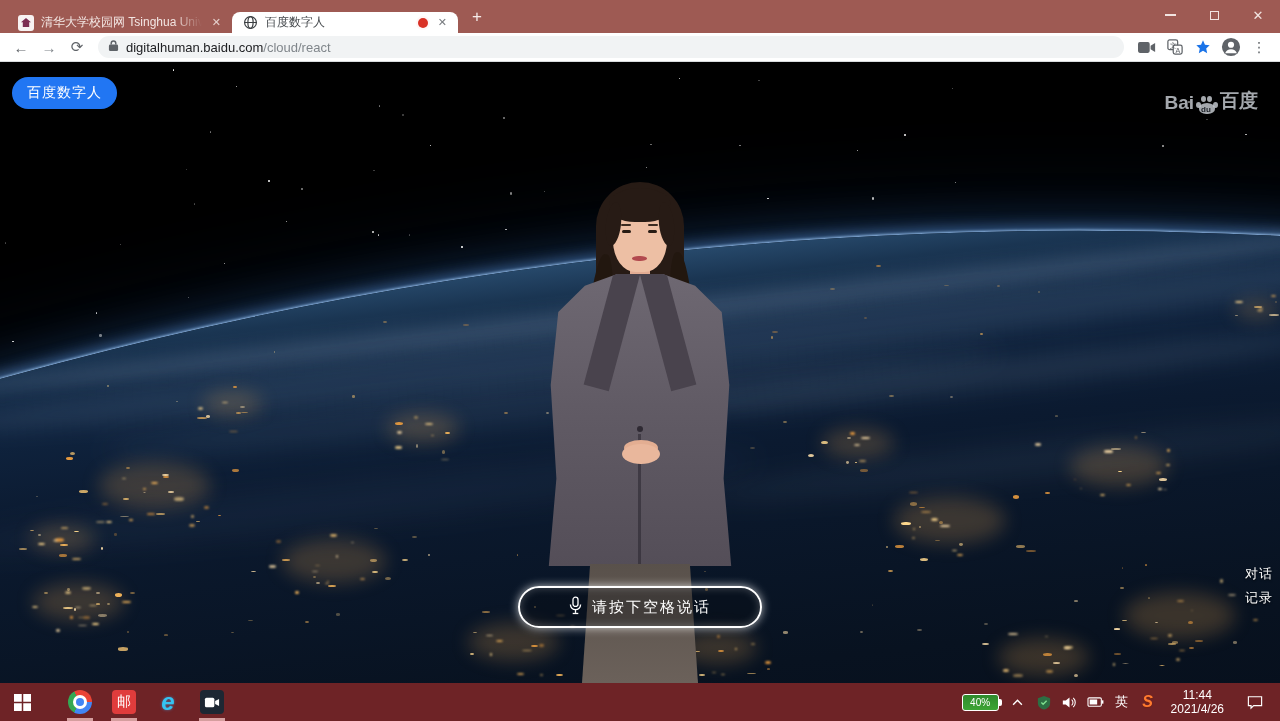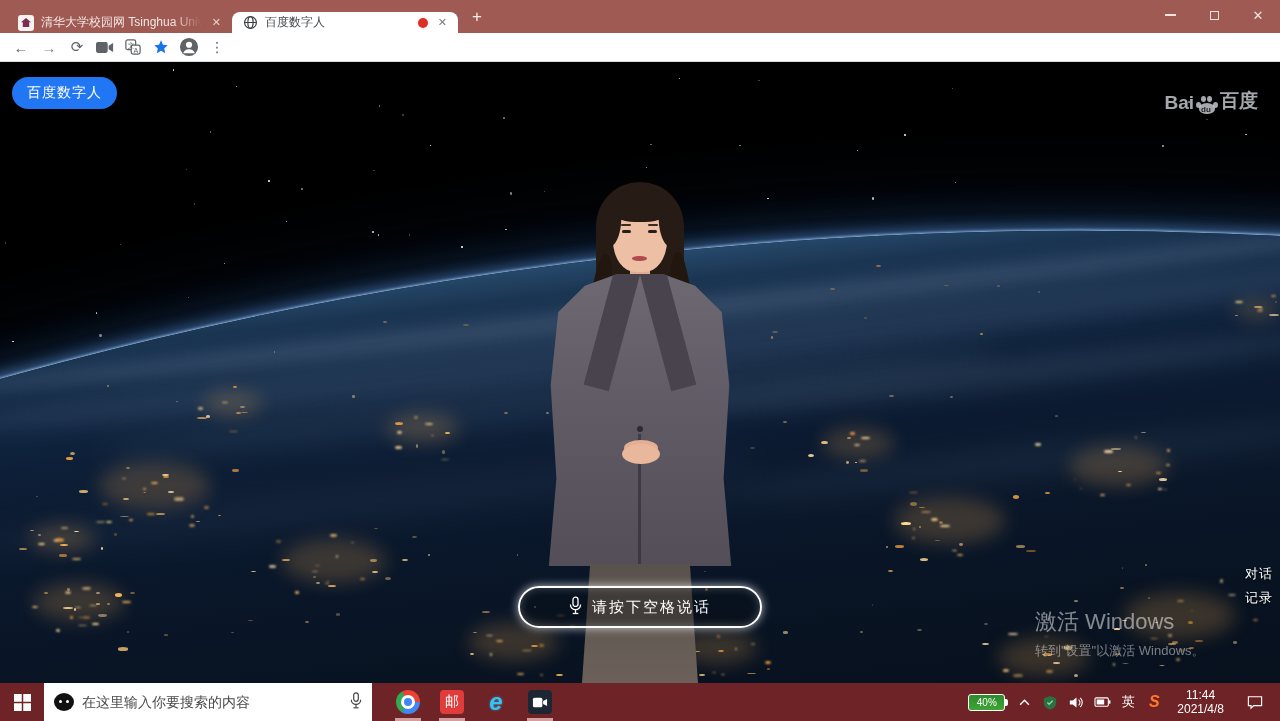--- a/index.html
+++ b/index.html
@@ -183,20 +183,29 @@
           <span class="sq"></span>
         </div>
       <div class="winbtn close">✕</div>
     </div>
   </div>
 
   <div class="toolbar">
     <div class="navbtn">←</div>
     <div class="navbtn fwd">→</div>
     <div class="navbtn">⟳</div>
+    <div class="urlbar">
+      <span>
+        <svg width="11" height="13" viewBox="0 0 12 14" fill="#5f6368">
+            <rect x="1" y="6" width="10" height="7" rx="1.5"></rect>
+            <path d="M3.5 6 V4.5 a2.5 2.5 0 0 1 5 0 V6" fill="none" stroke="#5f6368" stroke-width="1.6"></path>
+          </svg>
+      </span>
+      <span><span class="url-domain">digitalhuman.baidu.com</span><span class="url-path">/cloud/react</span></span>
+    </div>
     <div class="tool-ic">
       <svg width="18" height="13" viewBox="0 0 20 14" fill="#5f6368">
           <rect x="0" y="1" width="13" height="12" rx="2"></rect>
           <path d="M14 5 L19 2 V12 L14 9 Z"></path>
         </svg>
     </div>
     <div class="tool-ic">
       <svg width="16" height="16" viewBox="0 0 18 18">
           <rect x="1" y="1" width="11" height="11" rx="2" fill="none" stroke="#5f6368" stroke-width="1.4"></rect>
           <rect x="7" y="7" width="10" height="10" rx="2" fill="#fff" stroke="#5f6368" stroke-width="1.4"></rect>
@@ -611,46 +620,30 @@
             <line x1="7" y1="14.8" x2="7" y2="18"></line>
             <line x1="4" y1="18.6" x2="10" y2="18.6"></line>
           </svg>
       </span>
       <span>请按下空格说话</span>
     </div>
 
     <div class="side-tab dialog">对话</div>
     <div class="side-tab record">记录</div>
 
-    <div class="activate">
-      <div class="l1">激活 Windows</div>
-      <div class="l2">转到"设置"以激活 Windows。</div>
-    </div>
   </div>
 
   <div class="taskbar">
     <div class="startbtn">
       <svg width="17" height="17" viewBox="0 0 18 18" fill="#fff">
           <rect x="0" y="0" width="8.2" height="8.2"></rect>
           <rect x="9.8" y="0" width="8.2" height="8.2"></rect>
           <rect x="0" y="9.8" width="8.2" height="8.2"></rect>
           <rect x="9.8" y="9.8" width="8.2" height="8.2"></rect>
         </svg>
-    </div>
-    <div class="search">
-      <span class="cortana"></span>
-      <input readonly="" placeholder="在这里输入你要搜索的内容" style="">
-      <span>
-        <svg width="12" height="17" viewBox="0 0 14 20" fill="none" stroke="#444" stroke-width="1.4">
-            <rect x="4.3" y="1" width="5.4" height="10" rx="2.7"></rect>
-            <path d="M1.5 9 a5.5 5.5 0 0 0 11 0"></path>
-            <line x1="7" y1="14.8" x2="7" y2="18"></line>
-            <line x1="4" y1="18.6" x2="10" y2="18.6"></line>
-          </svg>
-      </span>
     </div>
     <div class="task-icons">
       <div class="ticon running">
           <span class="chrome-ic"></span>
         </div>
       <div class="ticon running">
           <span class="mail-ic">邮</span>
         </div>
       <div class="ticon">
           <span class="ie-ic">e</span>
@@ -688,21 +681,21 @@
         <svg width="17" height="10" viewBox="0 0 20 12" fill="none" stroke="#fff" stroke-width="1.3">
             <rect x="1" y="1" width="16" height="10" rx="1.5"></rect>
             <rect x="17.5" y="4" width="2" height="4" fill="#fff" stroke="none"></rect>
             <rect x="3" y="3" width="9" height="6" fill="#fff" stroke="none"></rect>
           </svg>
       </div>
       <div class="tray-ic lang">英</div>
       <div class="tray-ic sogou">S</div>
       <div class="clock">
         <div>11:44</div>
-        <div>2021/4/8</div>
+        <div>2021/4/26</div>
       </div>
       <div class="tray-ic" style="margin:0 8px;">
         <svg width="16" height="15" viewBox="0 0 18 17" fill="none" stroke="#fff" stroke-width="1.3">
             <path d="M1.5 2 h15 v10 h-9 l-3 3 v-3 h-3 Z"></path>
           </svg>
       </div>
     </div>
   </div>
 </div>
 

